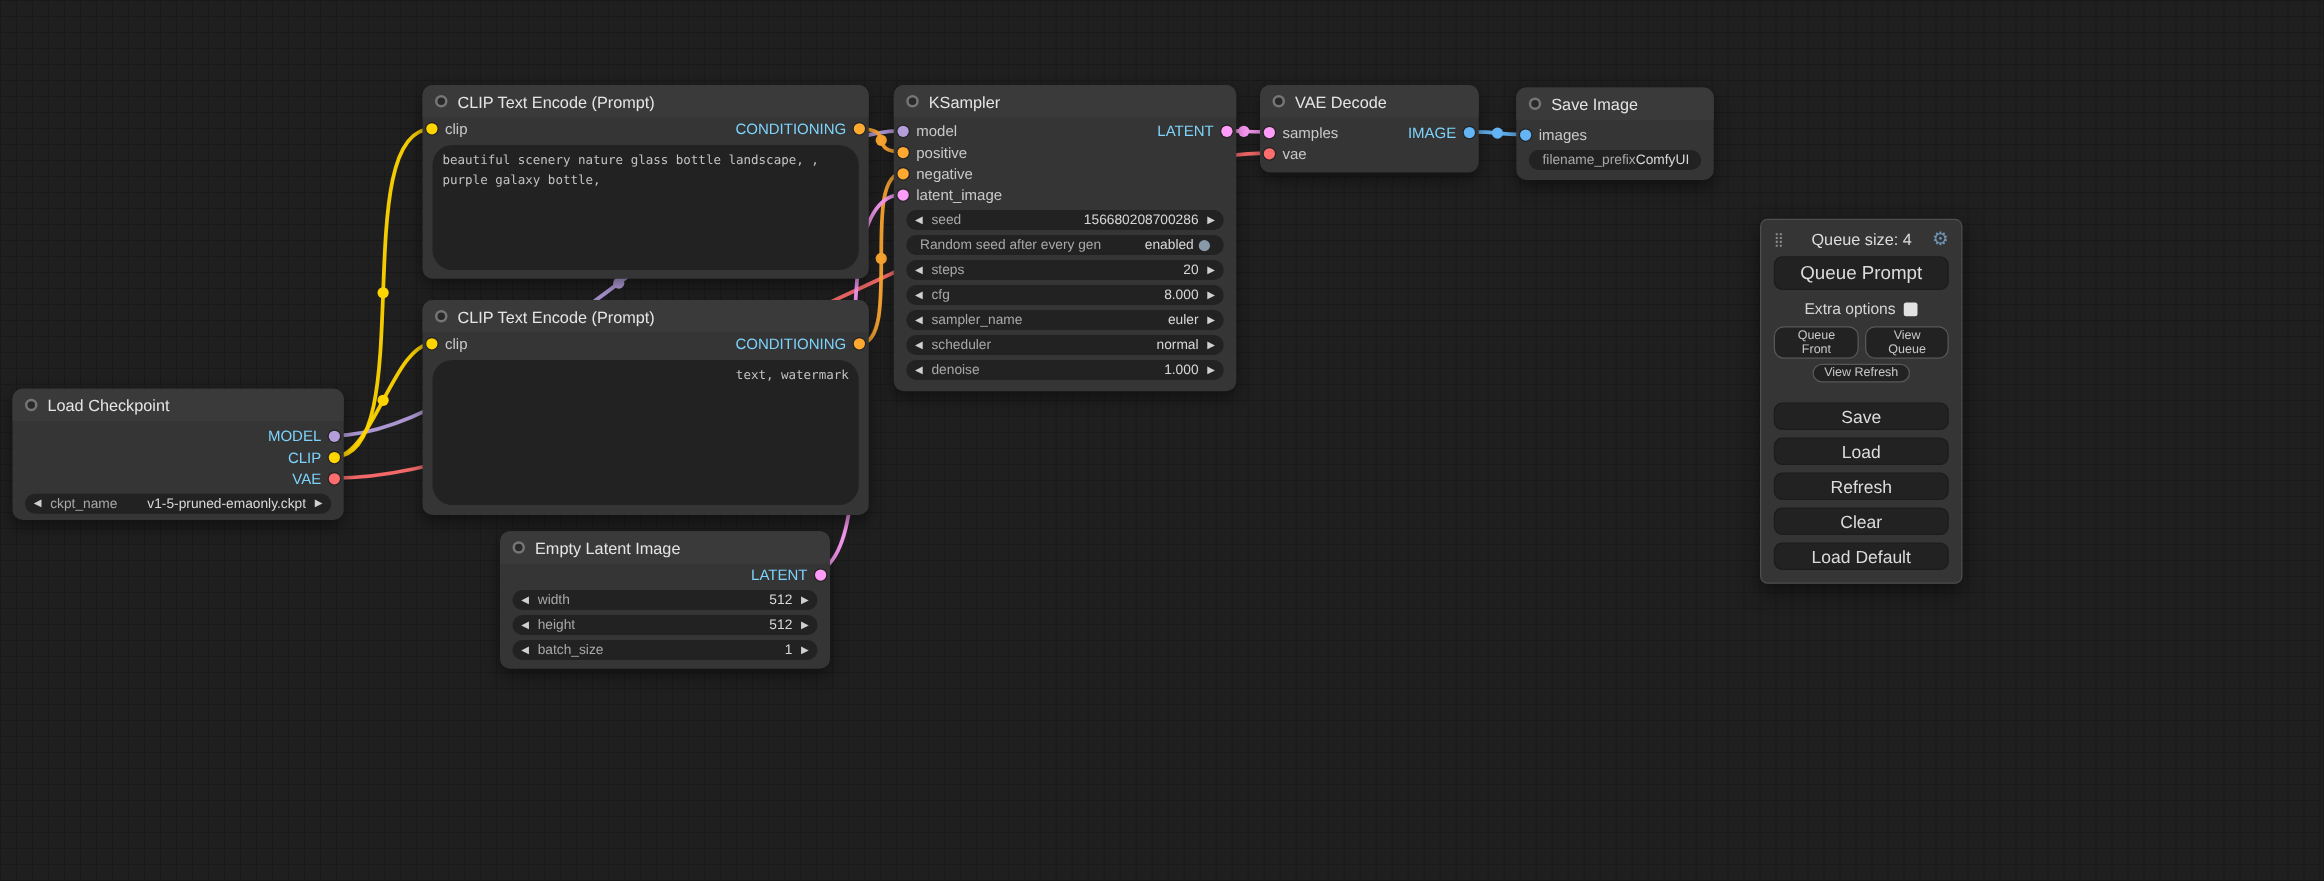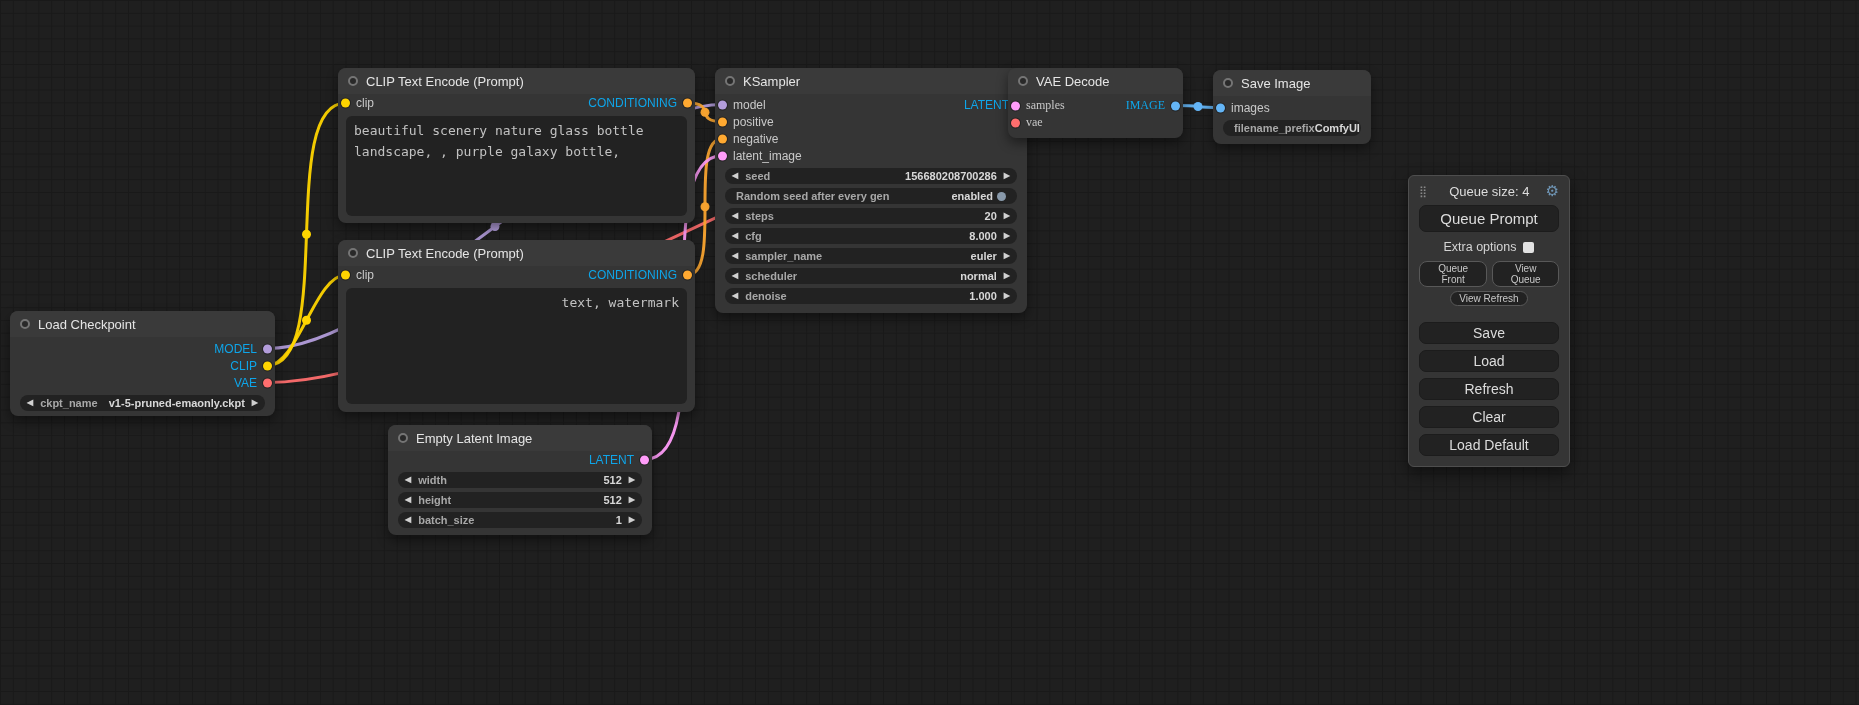--- a/index.html
+++ b/index.html
@@ -23,35 +23,35 @@
   .title-text { white-space:nowrap; overflow:hidden; }
 
   .ports { }
   .port-row { position:relative; height:17px; display:flex; align-items:center;
     font-size:12px; color:#c9c9c9; }
   .port-row.duo { height:18px; }
   .port { position:absolute; width:9px; height:9px; border-radius:50%;
     top:50%; transform:translateY(-50%); box-shadow:0 0 0 1px rgba(0,0,0,.35); cursor:crosshair; }
   .port.in { left:3px; } .port.out { right:3px; }
   .in-label { margin-left:18px; white-space:nowrap; }
-  .out-label { margin-left:auto; margin-right:18px; color:#0ea5e9; white-space:nowrap; }
+  .out-label { margin-left:auto; margin-right:18px; color:#7dd3fc; white-space:nowrap; }
 
   .widget { height:16px; background:var(--widget-bg,#222); border-radius:8px;
     margin:4px 10px 0; display:flex; align-items:center; padding:0 7px;
-    font-size:11px; color:#a8a8a8; cursor:pointer;font-weight:bold; }
+    font-size:11px; color:#a8a8a8; cursor:pointer; }
   .widget .arrow { font-size:8px; color:#d0d0d0; line-height:1; cursor:pointer; }
   .widget .wlabel { margin-left:7px; white-space:nowrap; }
   .widget .wvalue { margin-left:auto; margin-right:7px; color:#d8d8d8; white-space:nowrap; }
   .widget.no-arrows { padding:0 11px; }
   .widget.no-arrows .wlabel { margin-left:0; }
   .widget.no-arrows .wvalue { margin-right:4px; }
   .toggle-dot { width:9px; height:9px; border-radius:50%; background:#8899AA; flex:none; }
 
-  .prompt-box { margin:4px 8px 0; background:var(--widget-bg,#222); border-radius:6px;
-    padding:5px 8px; font-family:"DejaVu Sans Mono", monospace; font-size:13px;
+  .prompt-box { margin:4px 8px 0; background:var(--widget-bg,#222); border-radius:16px;
+    padding:5px 8px; font-family:"DejaVu Sans Mono", monospace; font-size:10px;
     line-height:1.6; color:#c2c2c2; white-space:pre-wrap; overflow:hidden; cursor:text; }
 
   .menu { position:absolute; z-index:3; background:var(--node-bg,#353535);
     border:1px solid #4e4e4e; border-radius:6px; padding:6px 10px 10px;
     box-shadow:0 6px 16px rgba(0,0,0,.5); color:#d4d4d4; }
   .menu-header { display:flex; align-items:center; font-size:13px; color:#ddd; margin-bottom:5px; }
   .drag-handle { color:#8a8a8a; font-size:11px; margin-right:6px; cursor:move; }
   .queue-size { flex:1; text-align:center; }
   .gear { color:#6f95b5; font-size:15px; cursor:pointer; }
   .btn { display:block; width:100%; background:var(--widget-bg,#222); color:#dcdcdc;
@@ -139,21 +139,21 @@
     </div>
     <div class="port-row duo">
       <span class="port in" style="background: rgb(255, 213, 0);"></span>
       <span class="in-label">clip</span>
       <span class="out-label">CONDITIONING</span>
       <span class="port out" style="background: rgb(255, 169, 49);"></span>
     </div>
     <div class="prompt-box" style="height:116px;text-align:right;">text, watermark</div>
   </div>
 
-  <div class="node" style="left:388px;top:425px;width:264px;height:110px;">
+  <div class="node" style="left:400px;top:425px;width:264px;height:110px;">
     <div class="node-title">
       <span class="collapse-dot"></span>
       <span class="title-text">Empty Latent Image</span>
     </div>
     <div class="port-row">
       <span class="out-label">LATENT</span>
       <span class="port out" style="background: rgb(255, 156, 249);"></span>
     </div>
     <div class="widget">
       <span class="arrow">◀</span>
@@ -168,21 +168,21 @@
       <span class="arrow">▶</span>
     </div>
     <div class="widget">
       <span class="arrow">◀</span>
       <span class="wlabel">batch_size</span>
       <span class="wvalue">1</span>
       <span class="arrow">▶</span>
     </div>
   </div>
 
-  <div class="node" style="left:715px;top:68px;width:312px;height:245px;">
+  <div class="node" style="left:715px;top:68px;width:274px;height:245px;">
     <div class="node-title">
       <span class="collapse-dot"></span>
       <span class="title-text">KSampler</span>
     </div>
     <div class="ports" style="padding-top:2px;">
       <div class="port-row">
         <span class="port in" style="background: rgb(179, 157, 219);"></span>
         <span class="in-label">model</span>
         <span class="out-label">LATENT</span>
         <span class="port out" style="background: rgb(255, 156, 249);"></span>
@@ -241,21 +241,21 @@
       <span class="wvalue">1.000</span>
       <span class="arrow">▶</span>
     </div>
   </div>
 
   <div class="node" style="left:1008px;top:68px;width:175px;height:70px;">
     <div class="node-title">
       <span class="collapse-dot"></span>
       <span class="title-text">VAE Decode</span>
     </div>
-    <div class="ports" style="padding-top:3px;font-family:Liberation Serif, serif;">
+    <div class="ports" style="padding-top:3px;">
       <div class="port-row">
         <span class="port in" style="background: rgb(255, 156, 249);"></span>
         <span class="in-label">samples</span>
         <span class="out-label">IMAGE</span>
         <span class="port out" style="background: rgb(100, 181, 246);"></span>
       </div>
       <div class="port-row">
         <span class="port in" style="background: rgb(255, 110, 110);"></span>
         <span class="in-label">vae</span>
       </div>

